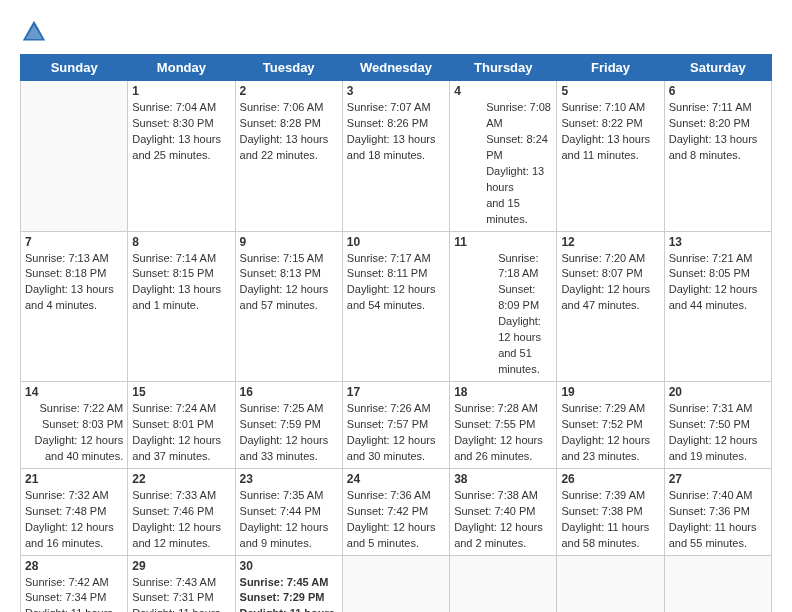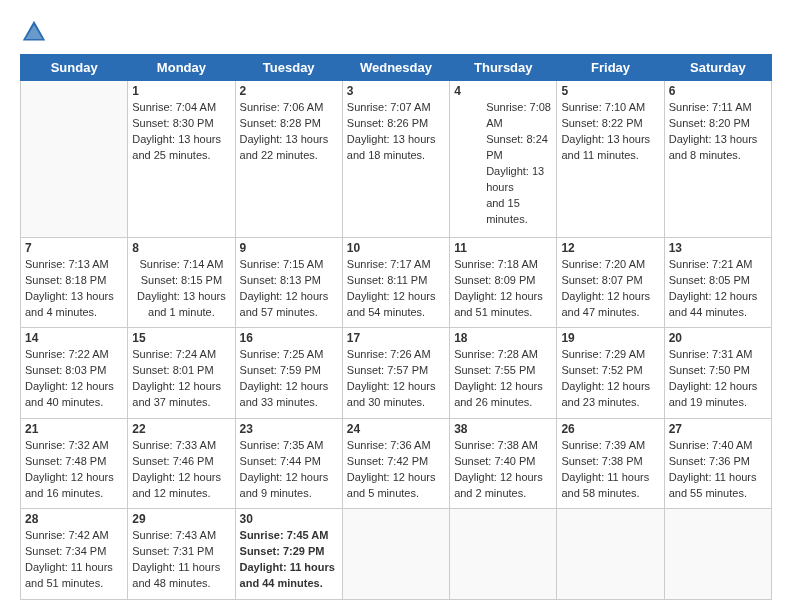--- a/index.html
+++ b/index.html
@@ -187,42 +187,42 @@
         <tr>
           <td>
             <span class="day-num">7</span>
             <div class="day-info" style="white-space: pre-line;">Sunrise: 7:13 AM
 Sunset: 8:18 PM
 Daylight: 13 hours
 and 4 minutes.</div>
           </td>
           <td>
             <span class="day-num">8</span>
-            <div class="day-info" style="white-space: pre-line; text-align: center;">Sunrise: 7:14 AM
+            <div class="day-info" style="white-space: pre-line;">Sunrise: 7:14 AM
 Sunset: 8:15 PM
 Daylight: 13 hours
 and 1 minute.</div>
           </td>
           <td>
             <span class="day-num">9</span>
             <div class="day-info" style="white-space: pre-line;">Sunrise: 7:15 AM
 Sunset: 8:13 PM
 Daylight: 12 hours
 and 57 minutes.</div>
           </td>
           <td>
             <span class="day-num">10</span>
             <div class="day-info" style="white-space: pre-line;">Sunrise: 7:17 AM
 Sunset: 8:11 PM
 Daylight: 12 hours
 and 54 minutes.</div>
           </td>
           <td>
             <span class="day-num">11</span>
-            <div class="day-info" style="white-space: pre-line;">Sunrise: 7:18 AM
+            <div class="day-info" style="white-space: pre-line; margin-left: 44px;">Sunrise: 7:18 AM
 Sunset: 8:09 PM
 Daylight: 12 hours
 and 51 minutes.</div>
           </td>
           <td>
             <span class="day-num">12</span>
             <div class="day-info" style="white-space: pre-line;">Sunrise: 7:20 AM
 Sunset: 8:07 PM
 Daylight: 12 hours
 and 47 minutes.</div>
@@ -231,21 +231,21 @@
             <span class="day-num">13</span>
             <div class="day-info" style="white-space: pre-line;">Sunrise: 7:21 AM
 Sunset: 8:05 PM
 Daylight: 12 hours
 and 44 minutes.</div>
           </td>
         </tr>
         <tr>
           <td>
             <span class="day-num">14</span>
-            <div class="day-info" style="white-space: pre-line;">Sunrise: 7:22 AM
+            <div class="day-info" style="white-space: pre-line; text-align: right;">Sunrise: 7:22 AM
 Sunset: 8:03 PM
 Daylight: 12 hours
 and 40 minutes.</div>
           </td>
           <td>
             <span class="day-num">15</span>
             <div class="day-info" style="white-space: pre-line;">Sunrise: 7:24 AM
 Sunset: 8:01 PM
 Daylight: 12 hours
 and 37 minutes.</div>

